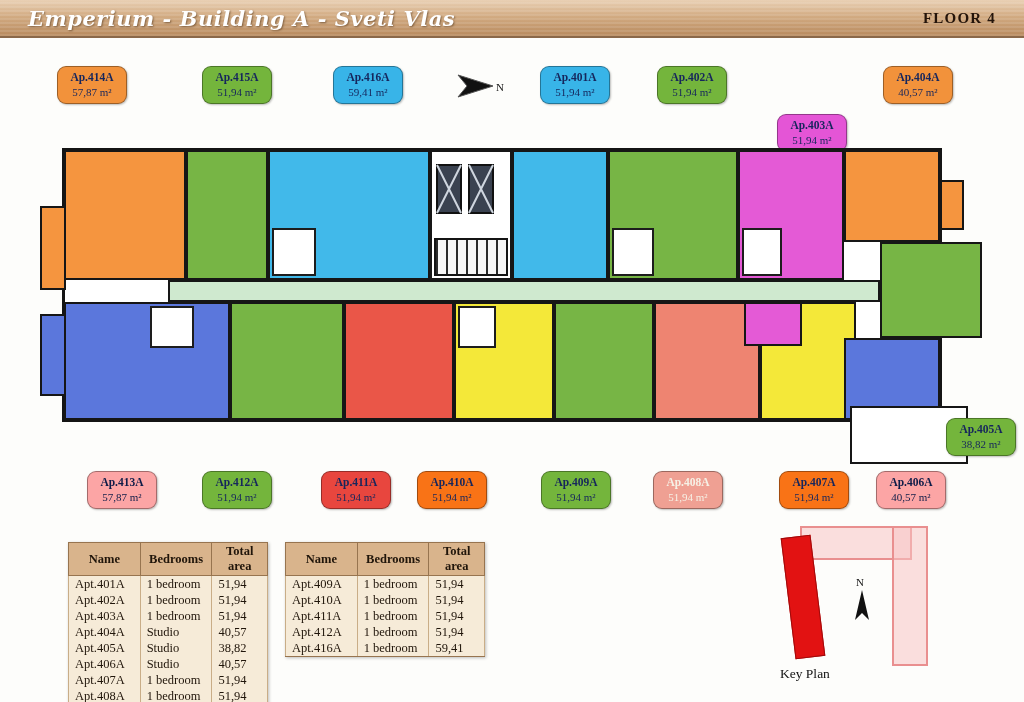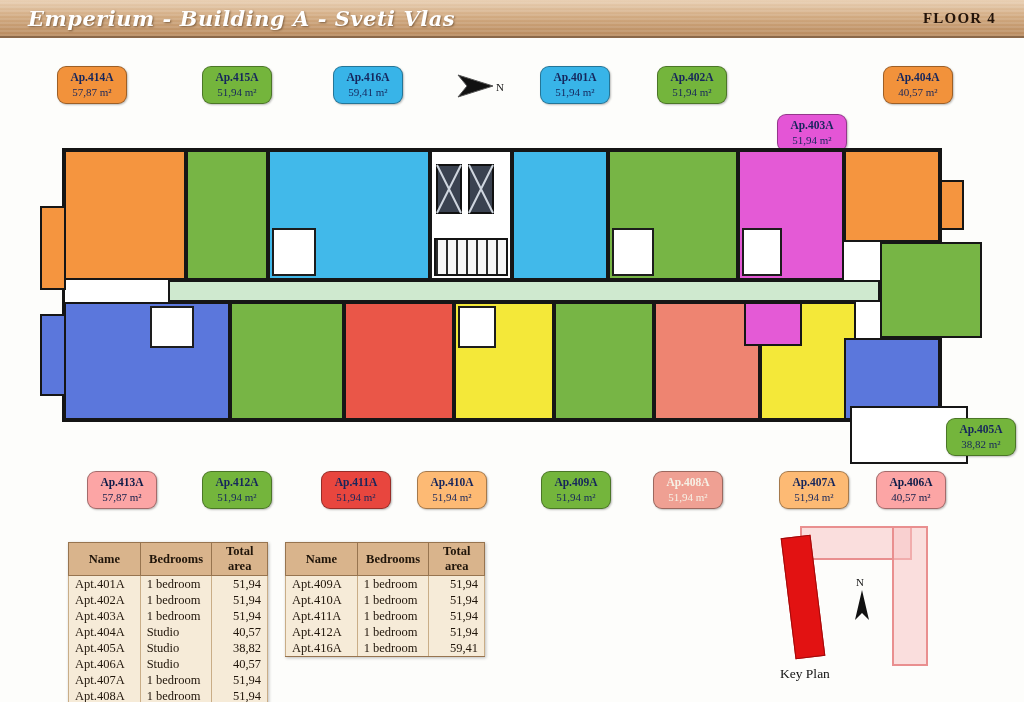--- a/index.html
+++ b/index.html
@@ -22,21 +22,21 @@
     border:1px solid rgba(0,0,0,.35); box-shadow:1px 1px 2px rgba(0,0,0,.25);
     display:flex; flex-direction:column; align-items:center; justify-content:center;
     text-align:center; color:#16265c; line-height:1.3; }
   .b-name { font-size:11.5px; font-weight:bold; }
   .b-area { font-size:11px; }
   .c-orange  { background:#f2923b; }
   .c-green   { background:#74b53c; }
   .c-cyan    { background:#38b4e8; }
   .c-magenta { background:#e455d6;margin-top:48px; }
   .c-blue    { background:#fca5a5; color:#0e1c48; }
-  .c-yellow  { background:#fdba74; }
+  .c-yellow  { background:#f97316; }
   .c-red     { background:#e8463e;align-items:center; }
   .c-salmon  { background:#efa093; color:#f6f1e6; }
 
   
   .outline { position:absolute; border:3px solid #141414; background:#ffffff; }
   .blk { position:absolute; border:2px solid #161616; }
   .f-orange  { background:#f5953f; }
   .f-green   { background:#77b545; }
   .f-cyan    { background:#41b9ea; }
   .f-magenta { background:#e45ad6; }
@@ -54,21 +54,21 @@
 
   
   .apt-table { position:absolute; width:200px; border-collapse:collapse; font-size:12.5px;
     color:#20150a; background:#f6ebd8; box-shadow:1px 1px 3px rgba(0,0,0,.25); }
   .apt-table th { background:#d9b48c; font-weight:bold; padding:1px 6px;
     border:1px solid #97744f; font-size:12.5px; }
   .apt-table td { padding:0.5px 6px; border-left:1px solid #c9ad87; border-right:1px solid #c9ad87; }
   .apt-table tr:last-child td { border-bottom:1px solid #97744f; }
   .apt-table td:nth-child(1) { width:72px; text-align:left; }
   .apt-table td:nth-child(2) { width:72px; text-align:left; }
-  .apt-table td:nth-child(3) { width:56px; text-align:right; }
+  .apt-table td:nth-child(3) { width:56px; text-align:left; }
 
   
   .keyplan { position:absolute; left:772px; top:518px; width:180px; height:174px; }
   .kp-shape { position:absolute; background:rgba(248,196,196,.55); border:2px solid #e98f8f; }
   .kp-red { position:absolute; background:#e21212; border:1px solid #9e0b0b; transform:rotate(-7deg); }
   .kp-label { position:absolute; left:8px; top:148px; font-size:13.5px; color:#111; }
   .kp-compass { position:absolute; left:78px; top:56px; }
 </style>
 </head>
 <body>

